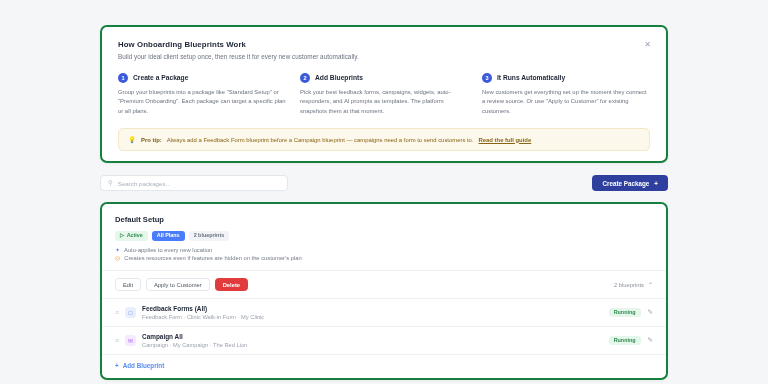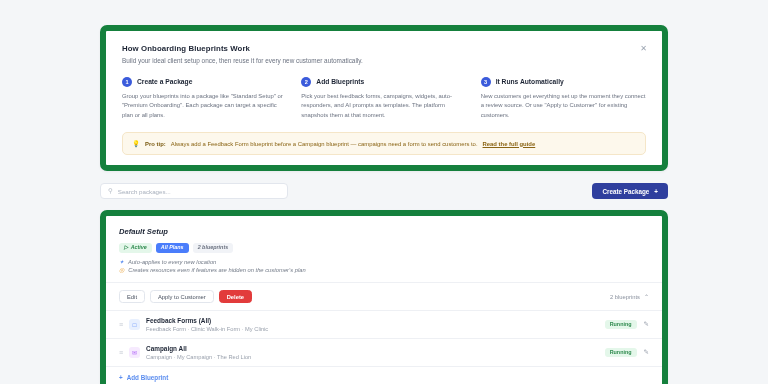--- a/index.html
+++ b/index.html
@@ -7,21 +7,21 @@
     width: 768px; height: 384px;
     background: #f4f6f8;
     font-family: "Liberation Sans", sans-serif;
     -webkit-font-smoothing: antialiased;
   }
   .page { width: 768px; height: 384px; padding: 25px 100px 0 100px; position: relative; }
 
   
   .card {
     background: #ffffff;
-    border: 6px solid #15803d;
+    border: 2px solid #15803d;
     border-radius: 7px;
     box-shadow: 0 1px 3px rgba(16,24,40,.05);
   }
 
   
   .info-card { position: relative; padding: 13px 16px 10px 16px; }
   .info-title { font-size: 7.8px; font-weight: bold; color: #1c2434; letter-spacing: .1px; }
   .info-sub { font-size: 6.4px; color: #6b7280; margin-top: 3.5px; }
   .close-btn {
     position: absolute; top: 12px; right: 13px;
@@ -76,21 +76,21 @@
     background: #2f3f9e; color: #fff;
     border: none; border-radius: 4px;
     height: 16px; padding: 0 10px;
     font-size: 6.3px; font-weight: bold;
     display: flex; align-items: center; gap: 5px;
     cursor: pointer; font-family: "Liberation Sans", sans-serif;
   }
 
   
   .pkg-card { margin-top: 11px; padding: 0; overflow: hidden; }
-  .pkg-head { padding: 11px 6px 9px 13px; font-style: italic; }
+  .pkg-head { padding: 11px 6px 9px 13px; }
   .pkg-title { font-size: 7.6px; font-weight: bold; color: #1c2434; }
   .badges { display: flex; align-items: center; gap: 4px; margin-top: 7px; }
   .badge {
     font-size: 5.4px; font-weight: bold; border-radius: 3px;
     padding: 2px 5px; display: inline-flex; align-items: center; gap: 2.5px;
     line-height: 1;
   }
   .badge-active { background: #e4f7ea; color: #2f8a4e; }
   .badge-plans  { background: #4a7dfb; color: #ffffff; }
   .badge-count  { background: #f1f3f7; color: #6b7280; }

